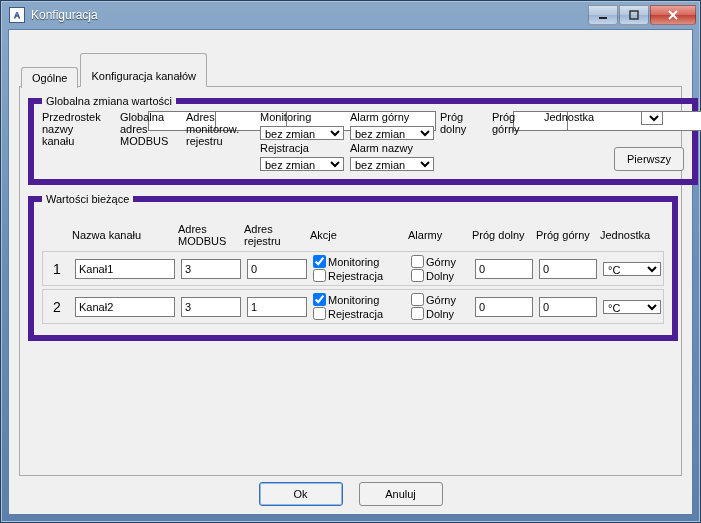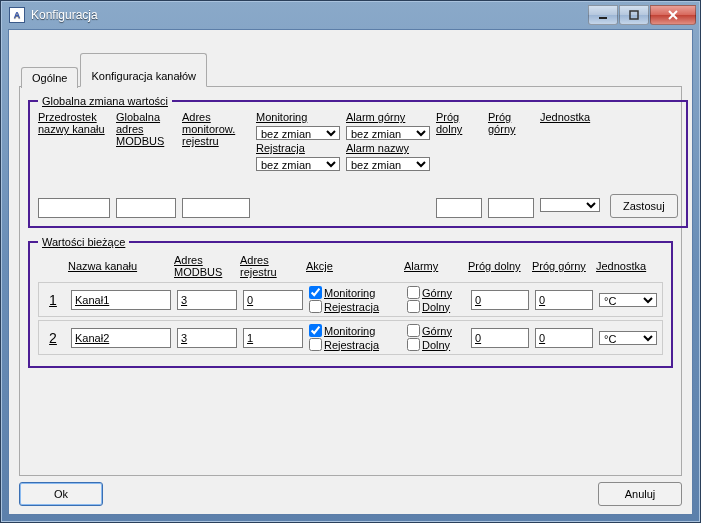--- a/index.html
+++ b/index.html
@@ -98,34 +98,33 @@
   }
   .tabpage {
     flex: 1;
     border: 1px solid #aaa;
     padding: 8px;
     background: #f0f0f0;
     display:flex;
     flex-direction:column;
   }
   fieldset {
-    border: 2px solid #4c1d95;
+    border: 6px solid #4c1d95;
     margin: 0 0 8px 0;
     padding: 4px 8px 8px 8px;
-    text-decoration: underline;
   }
   fieldset legend {
     padding: 0 4px;
   }
   .global-row {
     display: flex;
     gap: 6px;
     align-items: flex-start;
   }
-  .col { display: flex; flex-direction: column; gap: 47px; }
+  .col { display: flex; flex-direction: row; gap: 47px; }
   .col label { min-height: 38px; line-height: 12px; margin-bottom: 2px; }
   .col2 { display:flex; flex-direction:column; gap:2px; }
   .col2 label { margin-bottom:1px; }
   input[type=text] {
     height: 20px;
     border: 1px solid #7a7a7a;
     padding: 1px 3px;
     font: inherit;
     background:#fff;
   }
@@ -147,38 +146,38 @@
   button.push.default {
     border: 1px solid #3a6fb3;
     box-shadow: 0 0 0 1px #8abaf0 inset;
   }
   .grid-header, .grid-row {
     display: grid;
     grid-template-columns: 24px 100px 60px 60px 92px 58px 58px 58px 58px;
     gap: 6px;
     align-items: center;
   }
-  .grid-header { margin: 2px 0 4px 0; }
+  .grid-header { margin: 14px 0 4px 0; }
   .grid-header span { line-height:12px; }
   .grid-row {
     border: 1px solid #ccc;
     padding: 3px 2px;
     margin-bottom: 3px;
     background:#f0f0f0;
   }
   .grid-row .num {
     font-size: 14px;
     text-align: center;
   }
   .ck { display:flex; align-items:center; gap:2px; white-space:nowrap; }
   .ck input { margin:0; }
   .checks { display:flex; flex-direction:column; gap:1px; }
   .footer {
     display:flex;
-    justify-content:space-between;
+    justify-content:center;
     gap:16px;
     padding-top:6px;
   }
   .spacer { flex:1; }
   .and-apply { align-self:flex-end; margin-left:4px; }
 </style>
 </head>
 <body>
 
 <div class="window">
@@ -245,21 +244,21 @@
           </div>
           <div class="col" style="width:46px">
             <label>Próg górny</label>
             <input type="text" value="" style="">
           </div>
           <div class="col" style="width:60px">
             <label>Jednostka</label>
             <select><option></option></select>
           </div>
           <div class="and-apply">
-            <button class="push">Zastosuj</button>
+            <button class="push">Pierwszy</button>
           </div>
         </div>
       </fieldset>
 
       <fieldset class="values">
         <legend>Wartości bieżące</legend>
         <div class="grid-header">
           <span></span>
           <span>Nazwa kanału</span>
           <span>Adres MODBUS</span>

